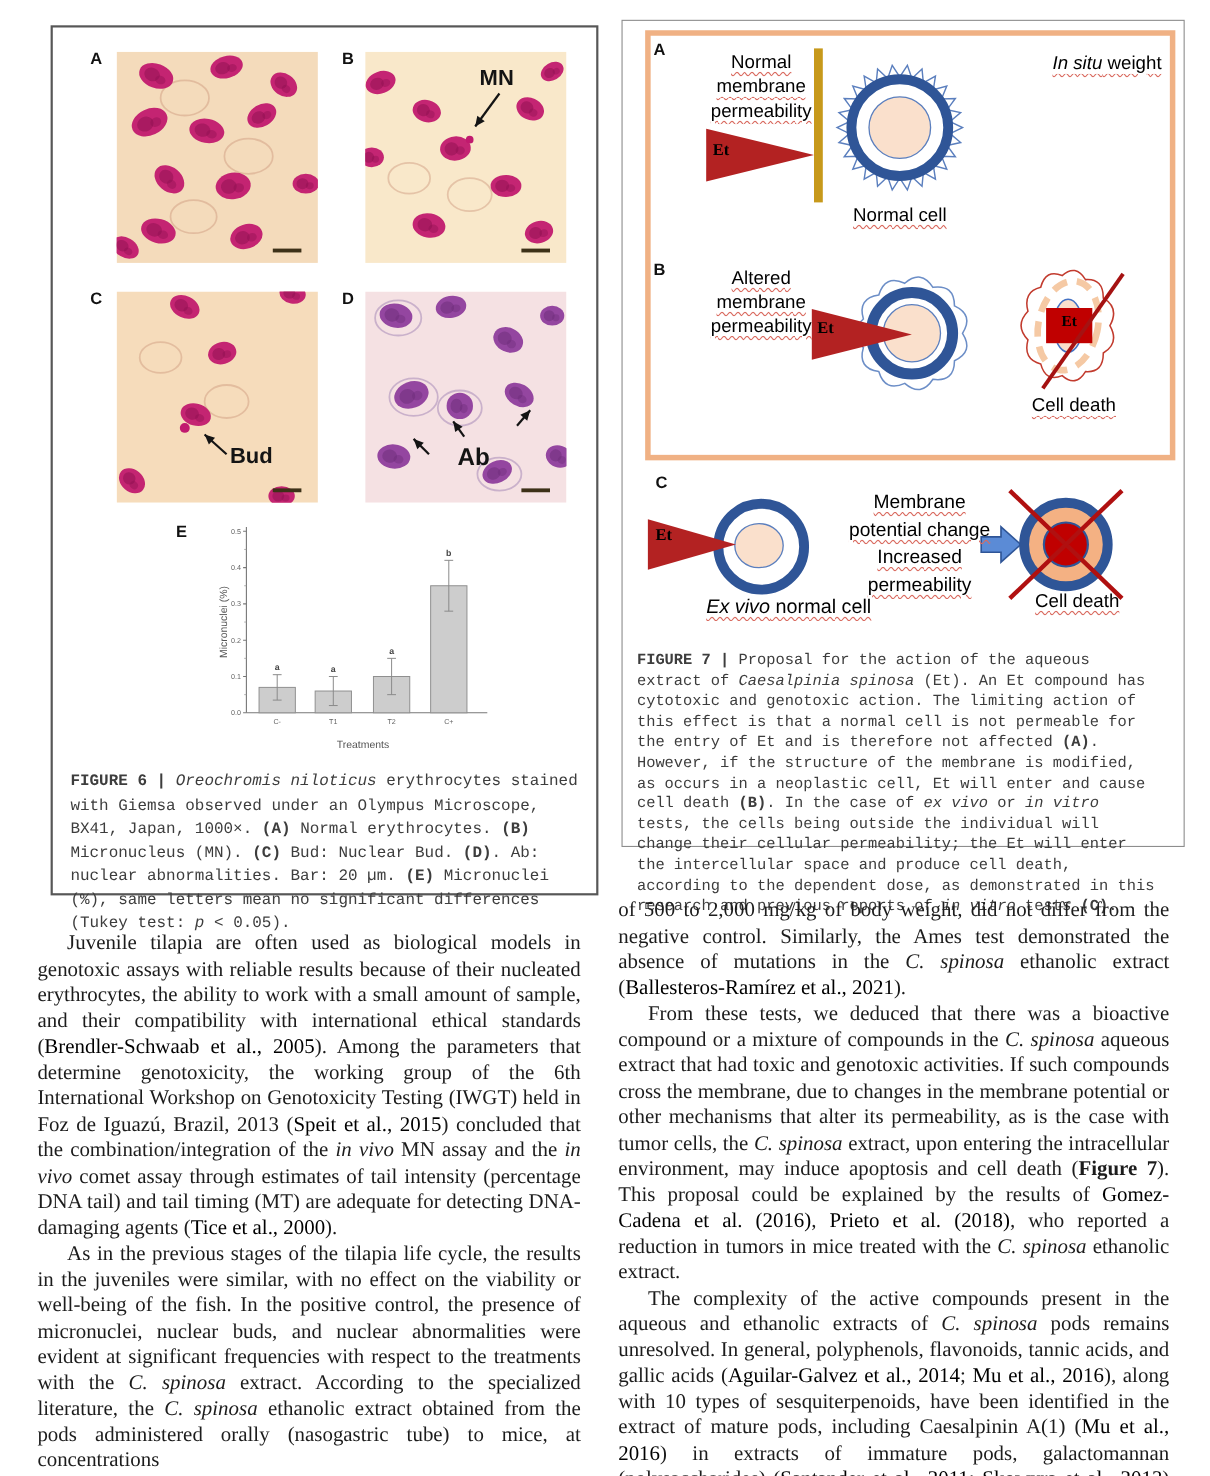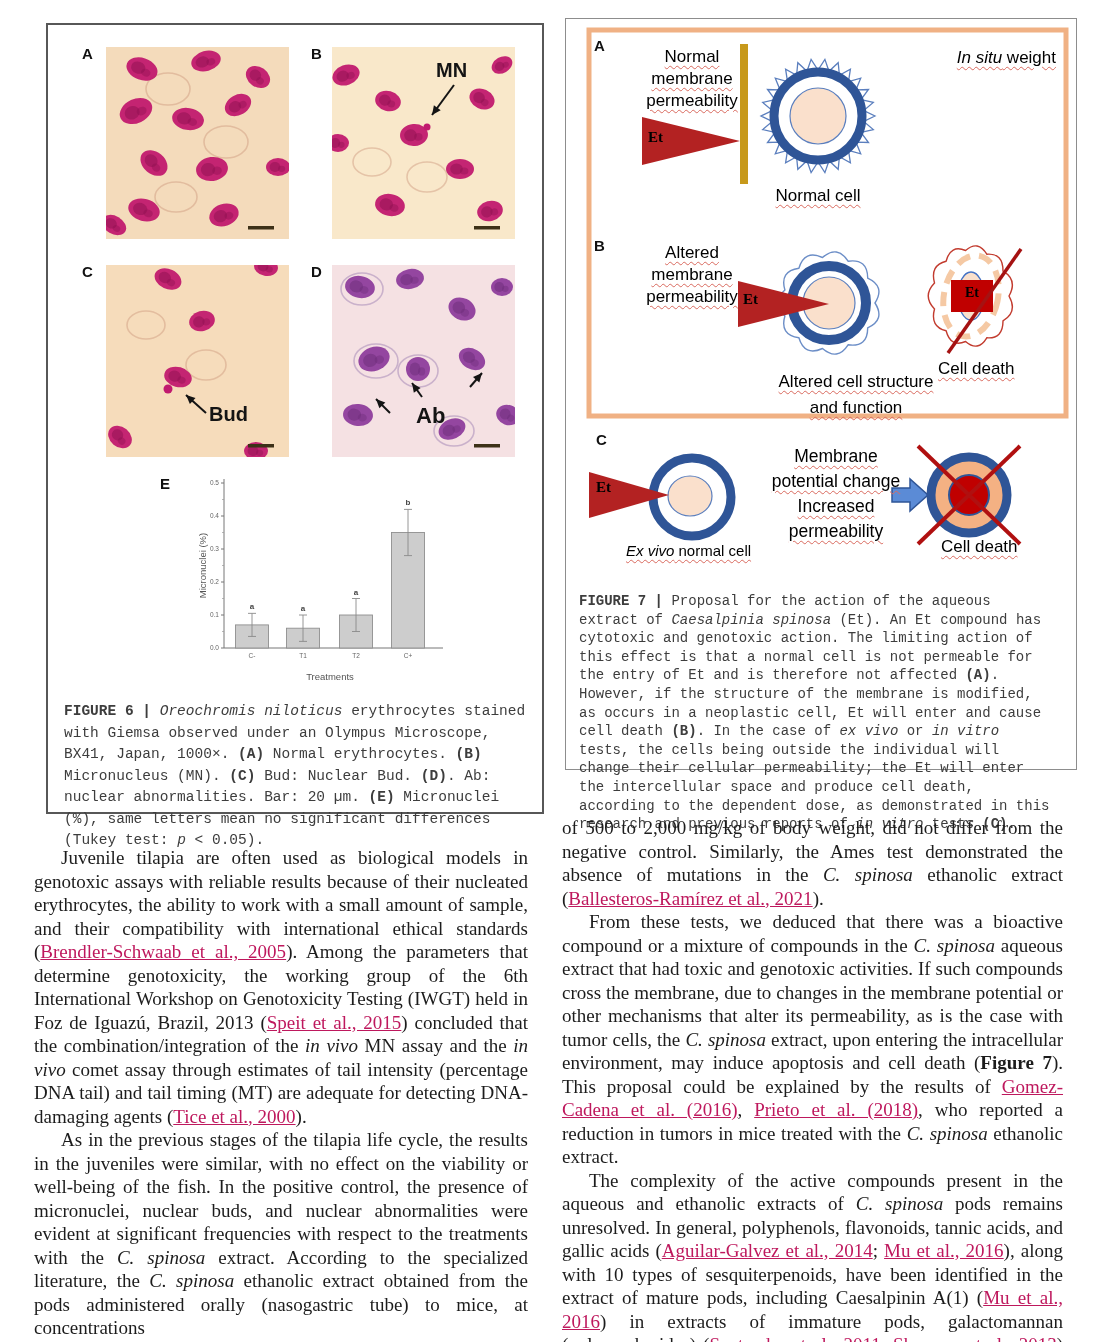--- a/index.html
+++ b/index.html
@@ -10,21 +10,21 @@
   #fig7{left:565px;top:18px;width:510px;height:750px;border:1.5px solid #8d8d8d;}
   .panel{position:absolute;}
   .pletter{position:absolute;font-weight:bold;font-size:15px;color:#111;}
   .anno{font:600 20px "Liberation Sans",sans-serif;fill:#141414;}
   .anno.big{font-size:22px;}
   .cap{position:absolute;font-size:14px;color:#3d3d3d;text-align:left;font-family:Liberation Mono, monospace;}
   #cap6{left:16px;top:676px;width:462px;line-height:21.5px;font-size:14.5px;}
   #cap7{left:13px;top:573px;width:474px;line-height:18.6px;}
   .bd{font-weight:bold;}
   .it{font-style:italic;}
-  .cite{color:#be185d;text-decoration:underline;}
+  .cite{color:#000000;}
   .ctick{font:6.5px "Liberation Sans",sans-serif;fill:#666;}
   .clet{font:600 8px "Liberation Sans",sans-serif;fill:#444;}
   .clab{font:9.5px "Liberation Sans",sans-serif;fill:#555;}
   
   .f7t{position:absolute;font-size:17px;color:#000;line-height:22px;white-space:pre-line;text-align:center;}
   .f7let{position:absolute;font-weight:bold;font-size:15px;color:#111;}
   .f7et{position:absolute;font-weight:bold;font-size:15px;color:#000;font-family:Liberation Serif, serif;}
   .sq{text-decoration-line:underline;text-decoration-style:wavy;
       text-decoration-color:#d96a5f;text-decoration-thickness:1px;text-underline-offset:3px;}
   
@@ -370,32 +370,30 @@
 permeability</div>
     <div class="f7et" style="left:82px;top:110px">Et</div>
     <div class="f7t sq" style="left:360px;top:28px;width:130px;text-align:right"><span class="it">In situ</span><span> weight</span></div>
     <div class="f7t sq" style="left:187px;top:166px;width:130px;text-align:center">Normal cell</div>
 
     <div class="f7let" style="left:28px;top:218px">B</div>
     <div class="f7t sq" style="left:66px;top:223px;width:120px">Altered
 membrane
 permeability</div>
     <div class="f7et" style="left:177px;top:272px">Et</div>
-    <div class="f7t sq" style="left:195px;top:350px;width:190px;line-height:26px">Altered cell structure
-and function</div>
     <div class="f7et" style="left:385px;top:266px;width:42px;text-align:center;font-size:14px">Et</div>
     <div class="f7t sq" style="left:372px;top:339px">Cell death</div>
 
     <div class="f7let" style="left:30px;top:412px">C</div>
     <div class="f7t sq" style="left:185px;top:425px;width:170px;line-height:25px;font-size:17.5px">Membrane
 potential change
 Increased
 permeability</div>
     <div class="f7et" style="left:30px;top:460px">Et</div>
-    <div class="f7t sq" style="left:60px;top:521px;font-size:15px"><span class="it">Ex vivo</span><span> normal cell</span></div>
+    <div class="f7t sq" style="left:76px;top:521px;font-size:18px"><span class="it">Ex vivo</span><span> normal cell</span></div>
     <div class="f7t sq" style="left:375px;top:517px">Cell death</div>
 
     <div id="cap7" class="cap"><span class="bd">FIGURE 7 | </span><span>Proposal for the action of the aqueous extract of </span><span class="it">Caesalpinia spinosa</span><span> (Et). An Et compound has cytotoxic and genotoxic action. The limiting action of this effect is that a normal cell is not permeable for the entry of Et and is therefore not affected </span><span class="bd">(A)</span><span>. However, if the structure of the membrane is modified, as occurs in a neoplastic cell, Et will enter and cause cell death </span><span class="bd">(B)</span><span>. In the case of </span><span class="it">ex vivo</span><span> or </span><span class="it">in vitro</span><span> tests, the cells being outside the individual will change their cellular permeability; the Et will enter the intercellular space and produce cell death, according to the dependent dose, as demonstrated in this research and previous reports of </span><span class="it">in vitro</span><span> tests </span><span class="bd">(C)</span><span>.</span></div>
   </div>
 
   <div id="colL" class="col">
     <p class="ind"><span>Juvenile tilapia are often used as biological models in genotoxic assays with reliable results because of their nucleated erythrocytes, the ability to work with a small amount of sample, and their compatibility with international ethical standards (</span><span class="cite">Brendler-Schwaab et al., 2005</span><span>). Among the parameters that determine genotoxicity, the working group of the 6th International Workshop on Genotoxicity Testing (IWGT) held in Foz de Iguazú, Brazil, 2013 (</span><span class="cite">Speit et al., 2015</span><span>) concluded that the combination/integration of the </span><span class="it">in vivo</span><span> MN assay and the </span><span class="it">in vivo</span><span> comet assay through estimates of tail intensity (percentage DNA tail) and tail timing (MT) are adequate for detecting DNA-damaging agents (</span><span class="cite">Tice et al., 2000</span><span>).</span></p>
     <p class="ind"><span>As in the previous stages of the tilapia life cycle, the results in the juveniles were similar, with no effect on the viability or well-being of the fish. In the positive control, the presence of micronuclei, nuclear buds, and nuclear abnormalities were evident at significant frequencies with respect to the treatments with the </span><span class="it">C. spinosa</span><span> extract. According to the specialized literature, the </span><span class="it">C. spinosa</span><span> ethanolic extract obtained from the pods administered orally (nasogastric tube) to mice, at concentrations</span></p>
   </div>
   <div id="colR" class="col">

